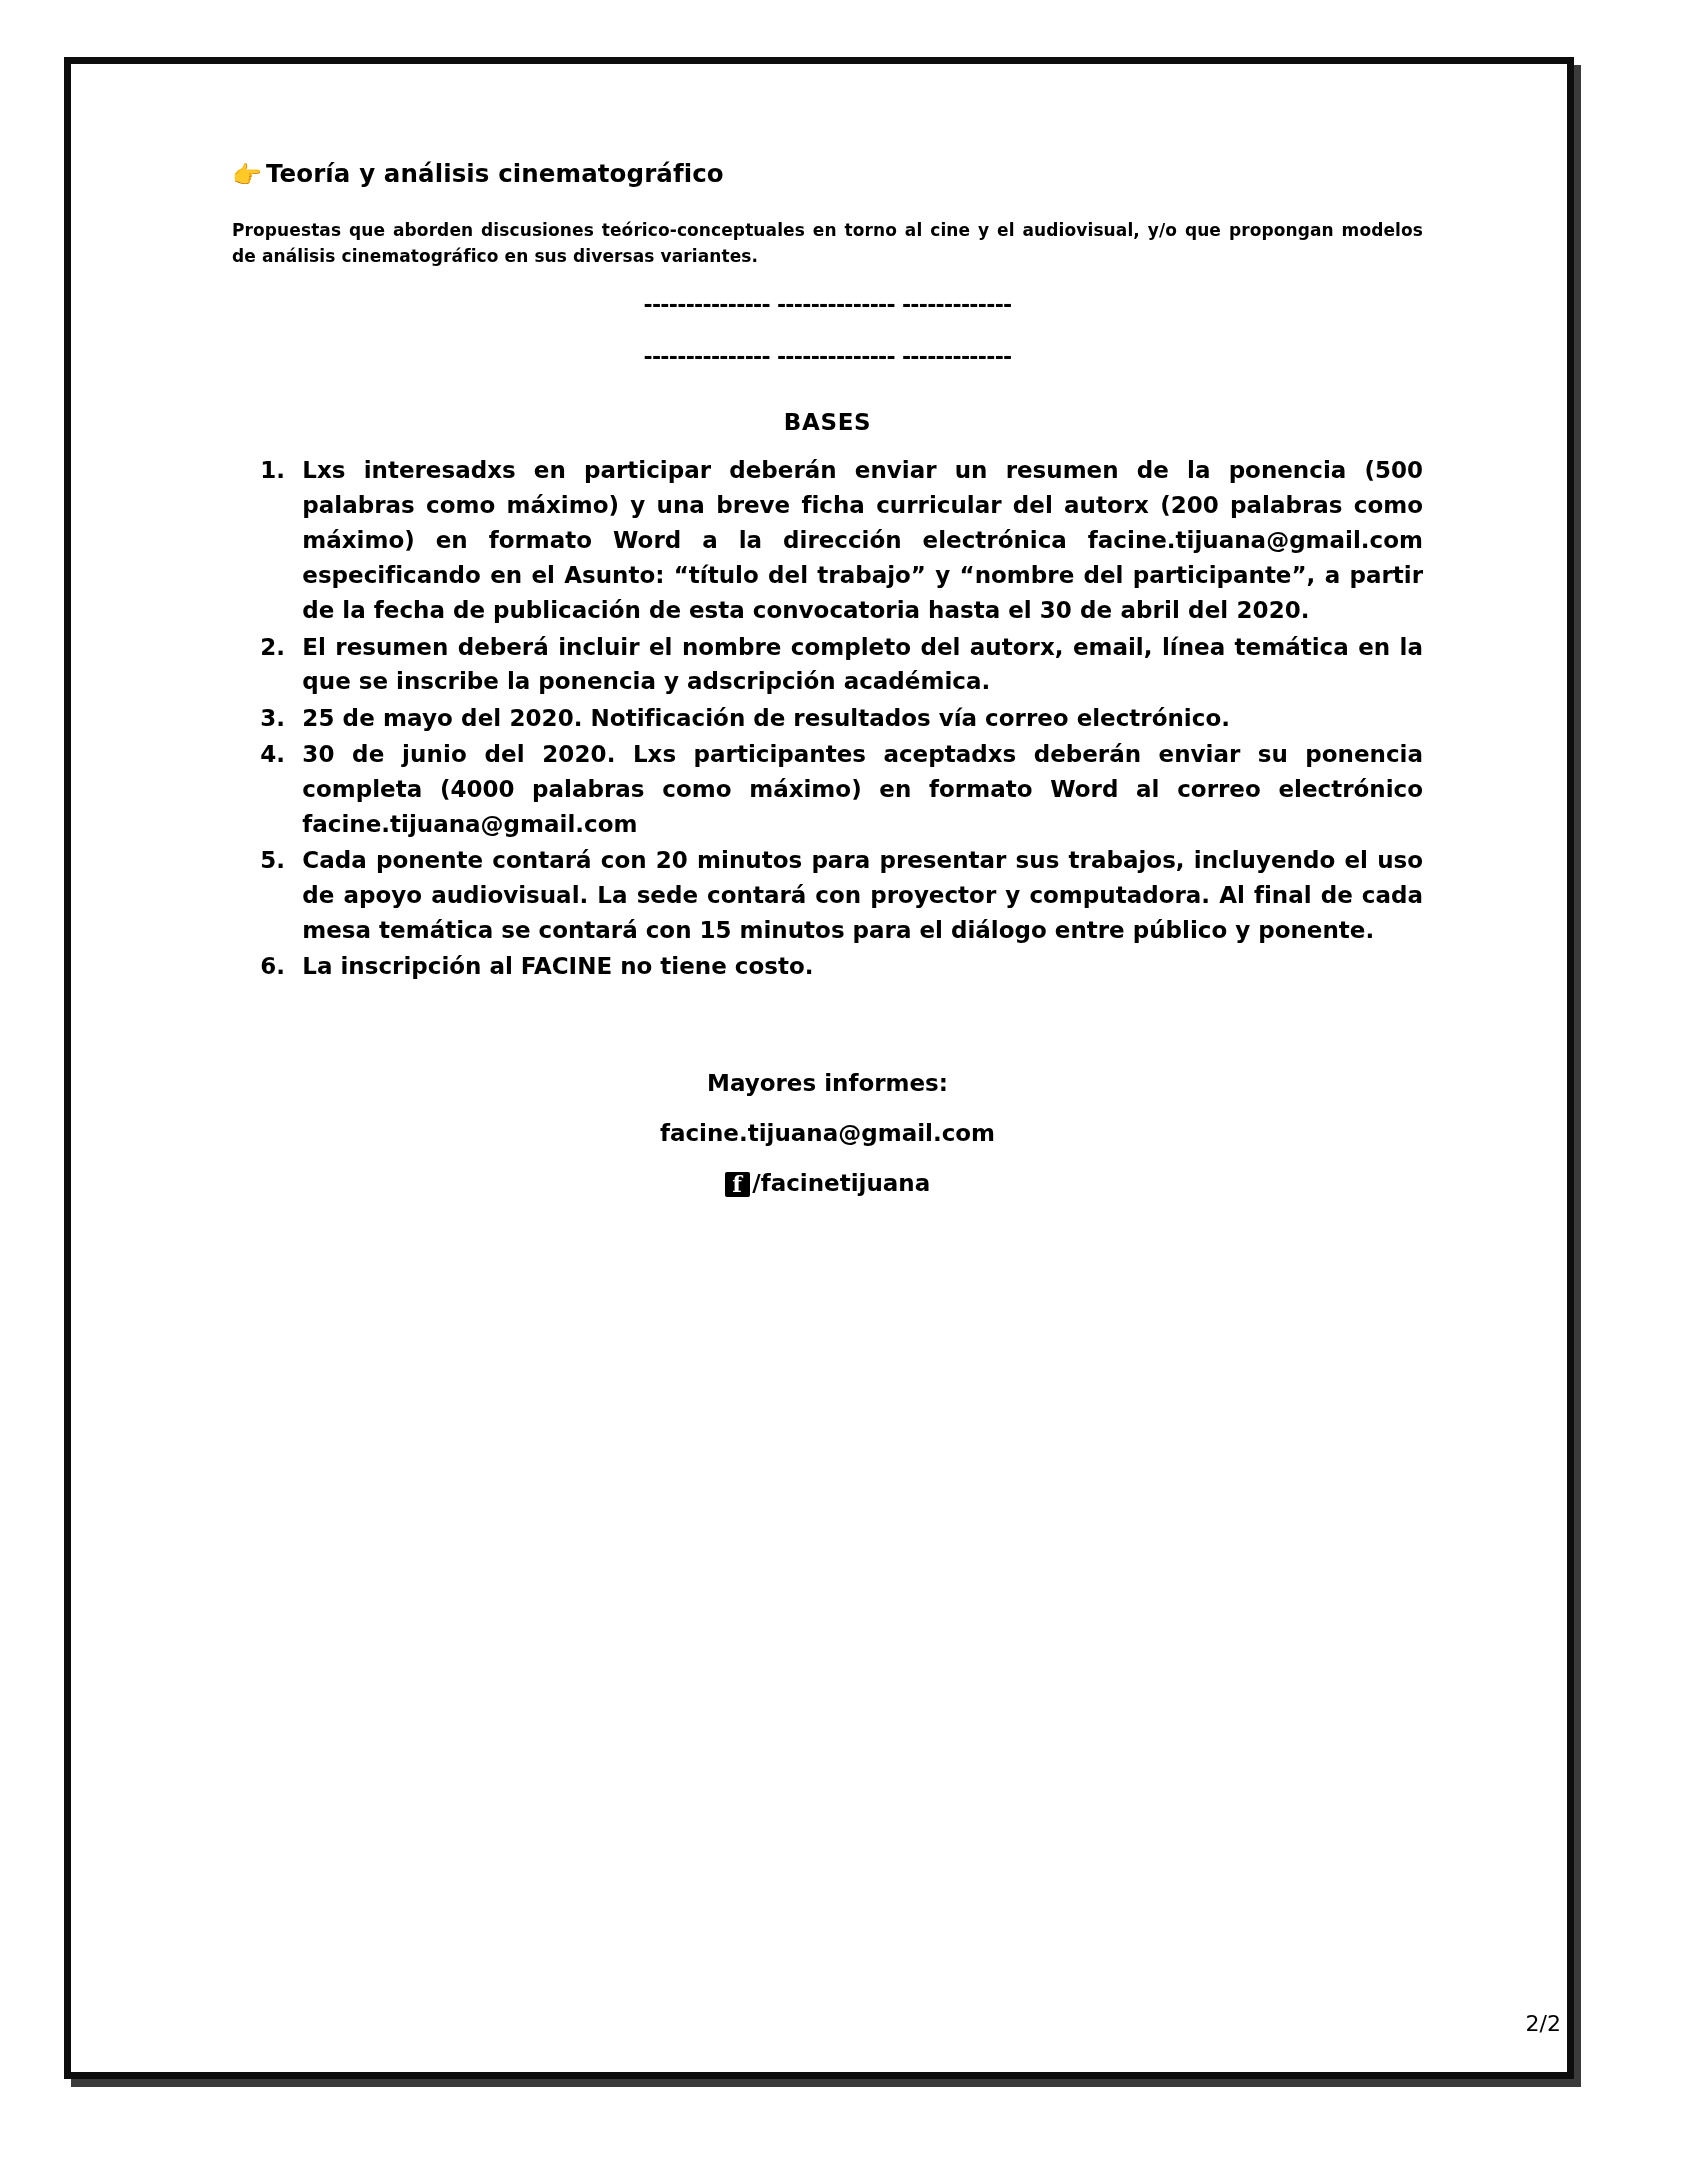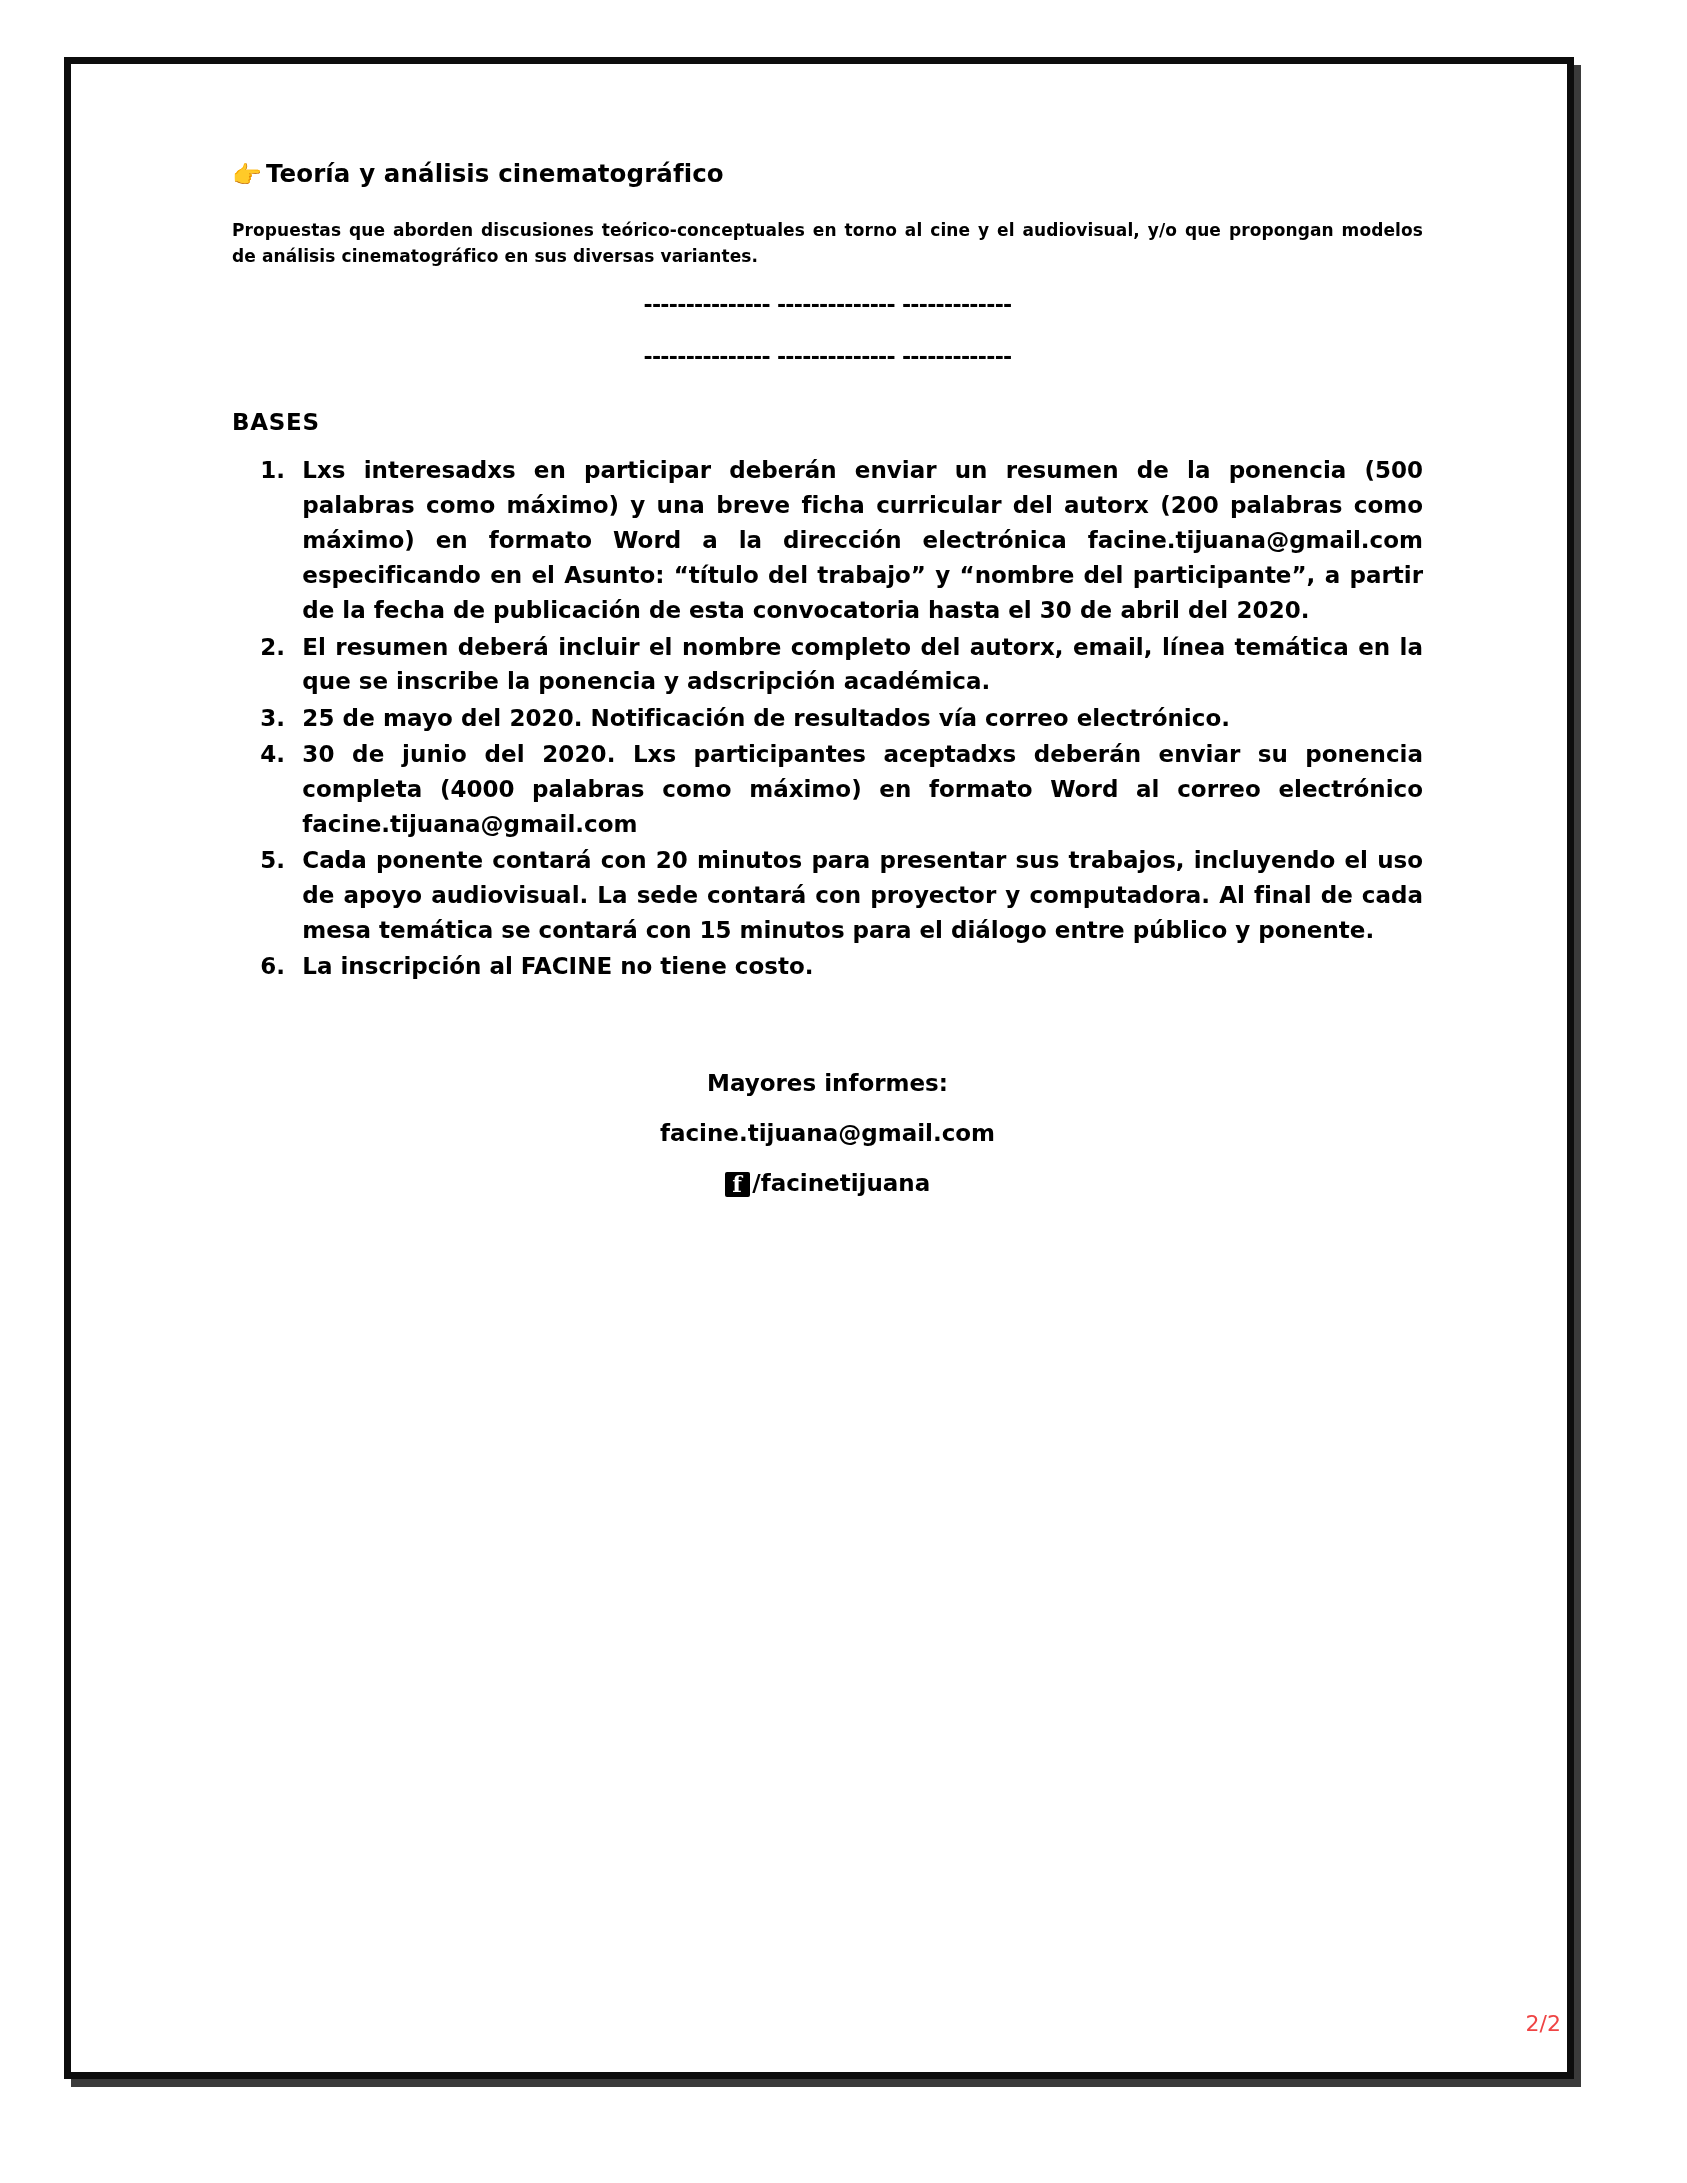--- a/index.html
+++ b/index.html
@@ -77,20 +77,21 @@
   .divider {
     text-align: center;
     font-size: 22px;
     font-weight: bold;
     letter-spacing: -0.7px;
     margin: 22.5px 0 26.5px 0;
     font-family: "DejaVu Sans", sans-serif;
   }
 
   .bases-heading {
+    text-align: center;
     font-weight: bold;
     font-size: 23px;
     margin: 40px 0 18.5px 0;
     letter-spacing: 0.7px;
   }
 
   ol.bases {
     margin: 0;
     padding-left: 61px;
     font-size: 23px;
@@ -144,21 +145,21 @@
     position: relative;
     top: 1.3px;
   }
 
   .page-number {
     position: absolute;
     right: 126px;
     bottom: 147px;
     font-size: 22px;
     font-weight: normal;
-    color: #ef4444;
+    color: #000000;
     font-family: "DejaVu Sans", sans-serif;
   }
 </style>
 </head>
 <body>
 
 <div class="page">
   <div class="frame-shadow"></div>
   <div class="frame"></div>
 

